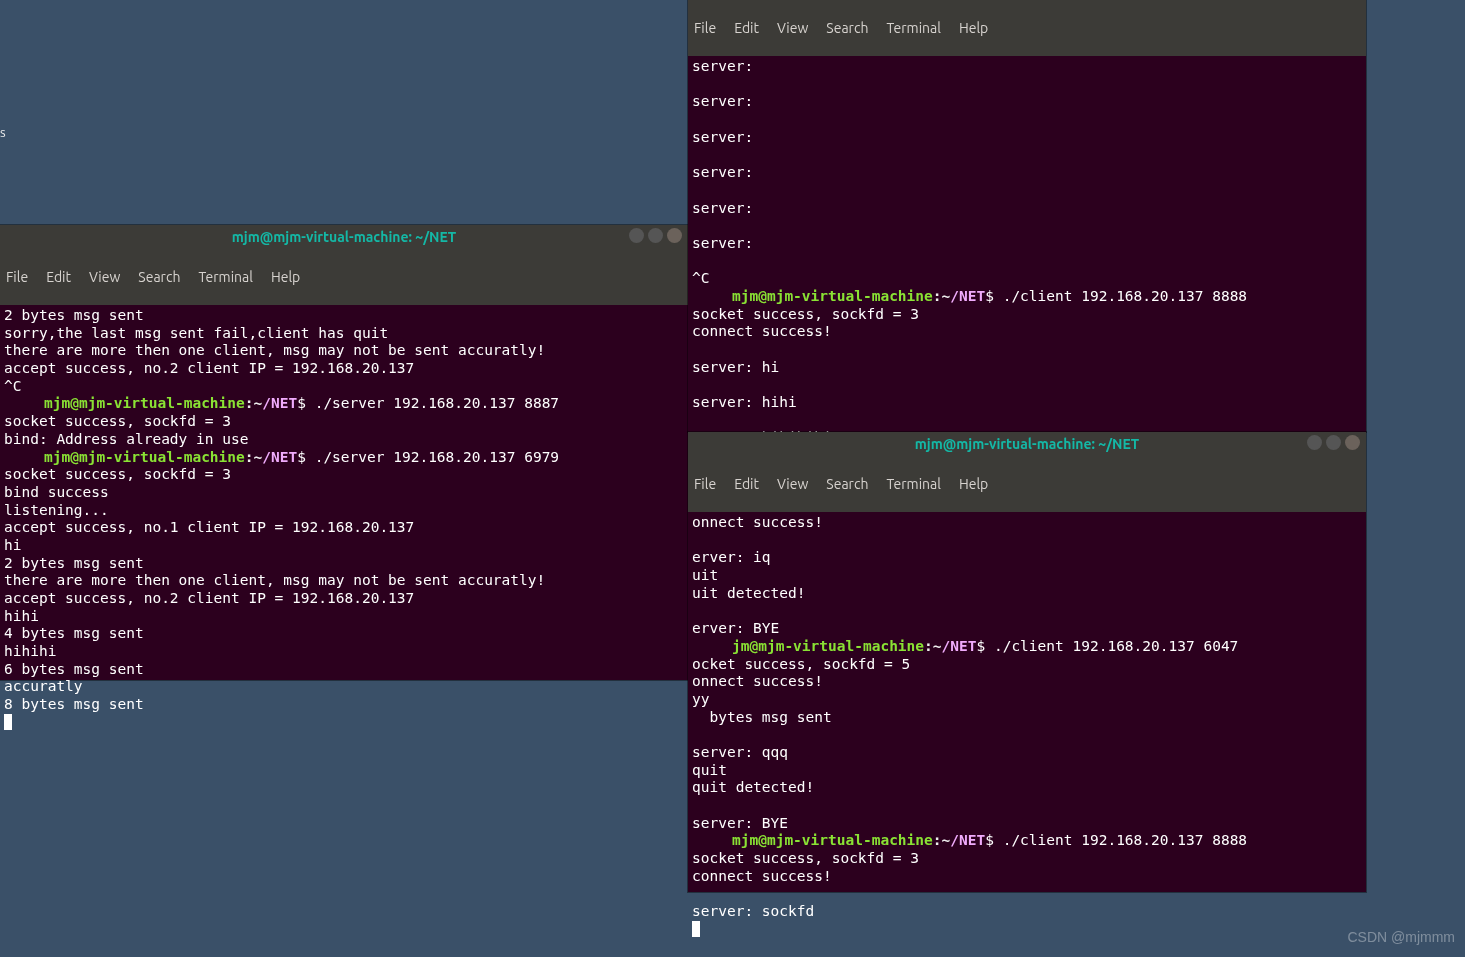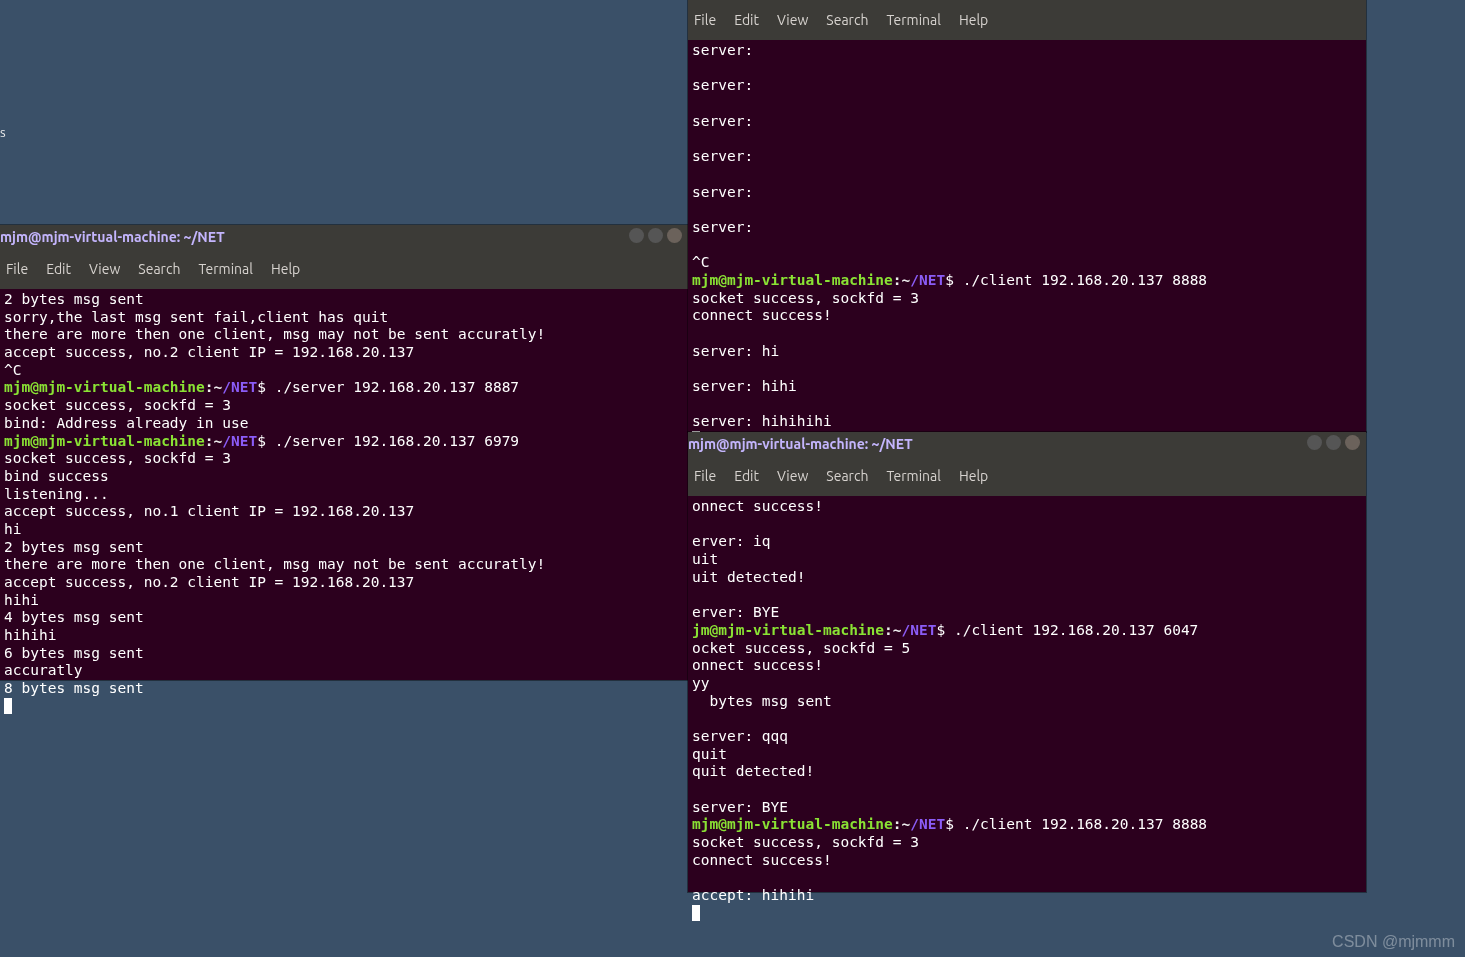--- a/index.html
+++ b/index.html
@@ -15,69 +15,69 @@
   .term-window{
     position:absolute;
     background:#2c001e;
     color:#ffffff;
     box-shadow:0 0 0 1px rgba(0,0,0,.4);
   }
   .titlebar{
     height:24px;
     line-height:24px;
     background:#3c3b37;
-    color:#c4b5fd;
-    text-align:left;
+    color:#14b8a6;
+    text-align:center;
     font-family:Ubuntu,Cantarell,sans-serif;
     font-size:14px;
     font-weight:600;
     position:relative;
   }
   .window-controls{
     position:absolute;
     right:6px;top:3px;
     display:flex;gap:4px;
   }
   .wc{
     width:15px;height:15px;border-radius:50%;
     background:#555;display:inline-block;
   }
   .wc.close{background:#6b625b;}
   .menubar{
     height:24px;line-height:24px;
     background:#3c3b37;
     color:#d7d3cf;
-    padding:8px 6px;
+    padding:16px 6px;
     font-family:Ubuntu,Cantarell,sans-serif;
     font-size:14px;
     display:flex;gap:18px;
   }
   .menubar span{cursor:default;}
   .term-body{
     padding:2px 4px;
     white-space:pre;
     line-height:1.22;
     color:#ffffff;
     font-family:"DejaVu Sans Mono","Ubuntu Mono",monospace;
   }
-  .prompt-user{color:#8ae234;font-weight:bold;}
+  .prompt-user{color:#8ae234;font-weight:bold;margin-left:40px;}
   .prompt-tilde{color:#eeeeee;font-weight:bold;}
-  .prompt-path{color:#8b5cf6;font-weight:bold;}
+  .prompt-path{color:#f0abfc;font-weight:bold;}
   .cursor{
     display:inline-block;
     width:8px;height:16px;
     background:#ffffff;
     vertical-align:text-bottom;
   }
   .watermark{
     position:absolute;
-    right:10px;bottom:6px;
+    right:10px;bottom:12px;
     color:rgba(255,255,255,0.35);
     font-family:sans-serif;
-    font-size:16px;
+    font-size:14px;
   }
   .desk-frag{
     position:absolute;
     left:0;top:125px;
     color:#eeeeee;
     font-family:Ubuntu,Cantarell,sans-serif;
     font-size:13px;
   }
 
   
@@ -201,17 +201,17 @@
 <span></span>
 <span>server: qqq</span>
 <span>quit</span>
 <span>quit detected!</span>
 <span></span>
 <span>server: BYE</span>
 <span class="prompt-user">mjm@mjm-virtual-machine</span><span class="prompt-tilde">:</span><span class="prompt-tilde">~</span><span class="prompt-path">/NET</span><span>$ </span><span>./client 192.168.20.137 8888</span>
 <span>socket success, sockfd = 3</span>
 <span>connect success!</span>
 <span></span>
-<span>accept: hihihi</span>
+<span>server: sockfd</span>
 <span class="cursor"></span></div>
 </div>
 
 <div class="watermark">CSDN @mjmmm</div>
 
 </body></html>

